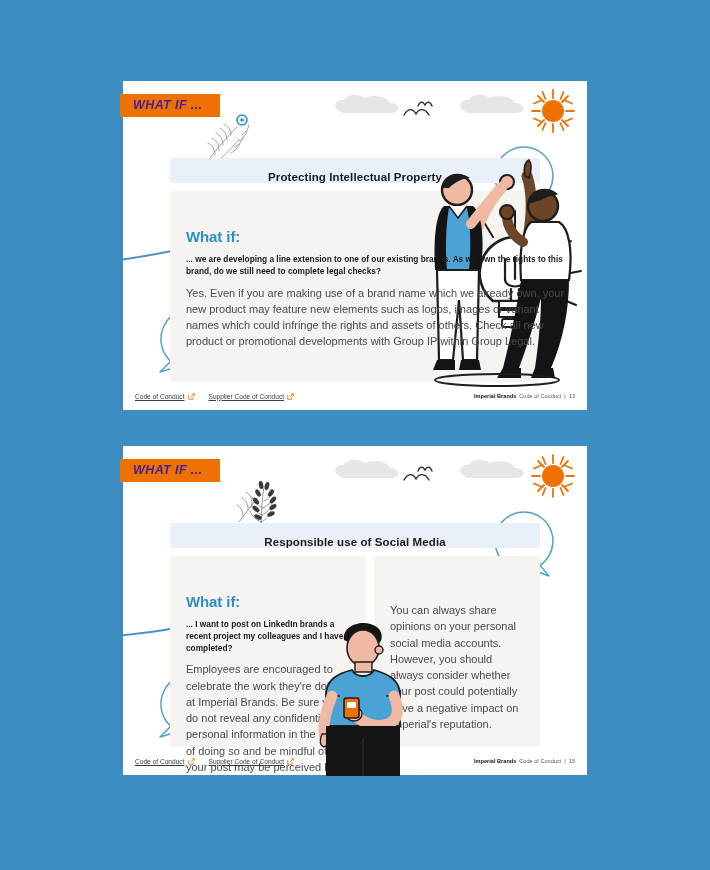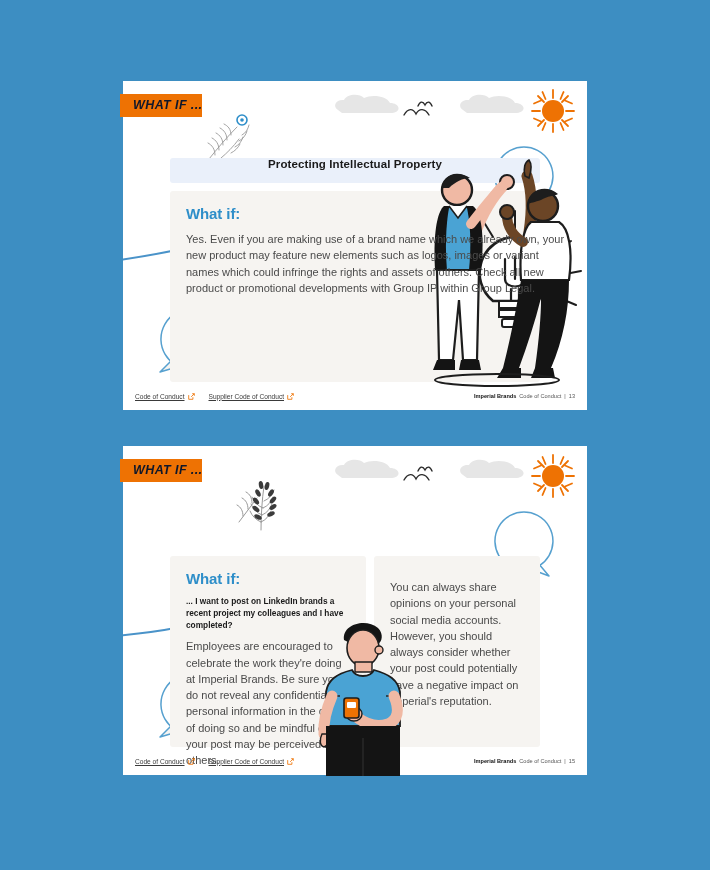--- a/index.html
+++ b/index.html
@@ -26,26 +26,26 @@
   .slide-inner{
     position:absolute;left:0;top:0;width:100%;height:100%;
     background:#ffffff;overflow:hidden;
   }
 
   
   .whatif-tab{
     position:absolute;
     left:-3px;top:13px;
     background:#ee7203;
-    color:#0f172a;
+    color:#4c1d95;
     font-style:italic;
     font-weight:bold;
     font-size:12.5px;
     letter-spacing:.4px;
-    padding:4px 0 5px 13px;
+    padding:4px 18px 5px 13px;
     z-index:12;
     white-space:nowrap;
   }
 
   
   .cloud{position:absolute;z-index:2;}
   .birds{position:absolute;z-index:2;}
   .sun{position:absolute;z-index:2;}
   .sprig{position:absolute;z-index:3;}
 
@@ -56,21 +56,21 @@
   .swoosh{position:absolute;z-index:1;left:0;top:0;}
 
   
   .title-bar{
     position:absolute;
     left:47px;right:47px;
     height:25px;
     background:#eaf0fa;
     border-radius:3px;
     z-index:6;
-    display:flex;align-items:flex-start;justify-content:center;
+    display:flex;align-items:flex-end;justify-content:center;
   }
   #slide-1 .title-bar{top:77px;}
   #slide-2 .title-bar{top:77px;}
   .title-bar span{
     font-size:11.5px;font-weight:bold;color:#1a1a1a;letter-spacing:.1px;
   }
 
   
   .panel{
     position:absolute;
@@ -78,20 +78,21 @@
     border-radius:3px;
     z-index:5;
   }
   #s1-panel{left:47px;right:47px;top:110px;bottom:28px;}
   #s2-panel-left{left:47px;width:196px;top:110px;bottom:28px;}
   #s2-panel-right{left:251px;width:166px;top:110px;bottom:28px;}
 
   .panel-body{
     position:relative;z-index:7;
     padding:14px 16px 0 16px;
+    margin-top:23px;
   }
   .whatif-head{
     color:#2e8ec9;
     font-size:15px;
     font-weight:bold;
     margin:0 0 9px 0;
     letter-spacing:-.1px;
   }
   .q-text{
     font-size:8.3px;
@@ -207,20 +208,21 @@
 
       <div class="panel" id="s1-panel"></div>
 
       <svg class="bubble" style="left:32px;top:225px;" width="66" height="72" viewBox="0 0 66 72">
         <path d="M36 3 A30 30 0 1 1 35.9 3 Z" fill="none" stroke="#56a0cf" stroke-width="1.5"></path>
         <path d="M18 53 L5 66 L22 61" fill="#f6f4f1" stroke="#56a0cf" stroke-width="1.5" stroke-linejoin="round"></path>
       </svg>
 
       <div class="panel-body" style="position:absolute;left:47px;top:110px;z-index:9;">
         <div class="whatif-head">What if:</div>
+        <p class="q-text">... we are developing a line extension to one of our existing brands. As we own the rights to this brand, do we still need to complete legal checks?</p>
         <p class="a-text">Yes. Even if you are making use of a brand name which we already own, your new product may feature new elements such as logos, images or variant names which could infringe the rights and assets of others. Check all new product or promotional developments with Group IP within Group Legal.</p>
       </div>
 
       <svg class="illus" style="left:274px;top:3px;" width="190" height="326" viewBox="0 0 190 326">
         <g transform="translate(118,205)">
 
           <g stroke="#1d1d1d" stroke-width="2" stroke-linecap="round">
             <line x1="0" y1="-58" x2="0" y2="-78"></line>
             <line x1="-22" y1="-52" x2="-33" y2="-70"></line>
             <line x1="22" y1="-52" x2="33" y2="-70"></line>
@@ -394,20 +396,23 @@
           <ellipse cx="25" cy="33" rx="2.2" ry="4" transform="rotate(-52 25 33)"></ellipse>
           <ellipse cx="27" cy="41" rx="2.2" ry="4" transform="rotate(-62 27 41)"></ellipse>
         </g>
       </svg>
 
       <svg class="bubble" style="left:370px;top:64px;" width="62" height="72" viewBox="0 0 62 72">
         <path d="M31 2 A29 29 0 1 1 30.9 2 Z" fill="none" stroke="#56a0cf" stroke-width="1.5"></path>
         <path d="M45 53 L56 66 L40 60" fill="#ffffff" stroke="#56a0cf" stroke-width="1.5" stroke-linejoin="round"></path>
       </svg>
 
+      <div class="title-bar">
+        <span>Responsible use of Social Media</span>
+      </div>
 
       <div class="panel" id="s2-panel-left"></div>
       <div class="panel" id="s2-panel-right"></div>
 
       <svg class="bubble" style="left:32px;top:225px;" width="66" height="72" viewBox="0 0 66 72">
         <path d="M36 3 A30 30 0 1 1 35.9 3 Z" fill="none" stroke="#56a0cf" stroke-width="1.5"></path>
         <path d="M18 53 L5 66 L22 61" fill="#f6f4f1" stroke="#56a0cf" stroke-width="1.5" stroke-linejoin="round"></path>
       </svg>
 
       <div class="panel-body" style="position:absolute;left:47px;top:110px;width:166px;z-index:9;">

